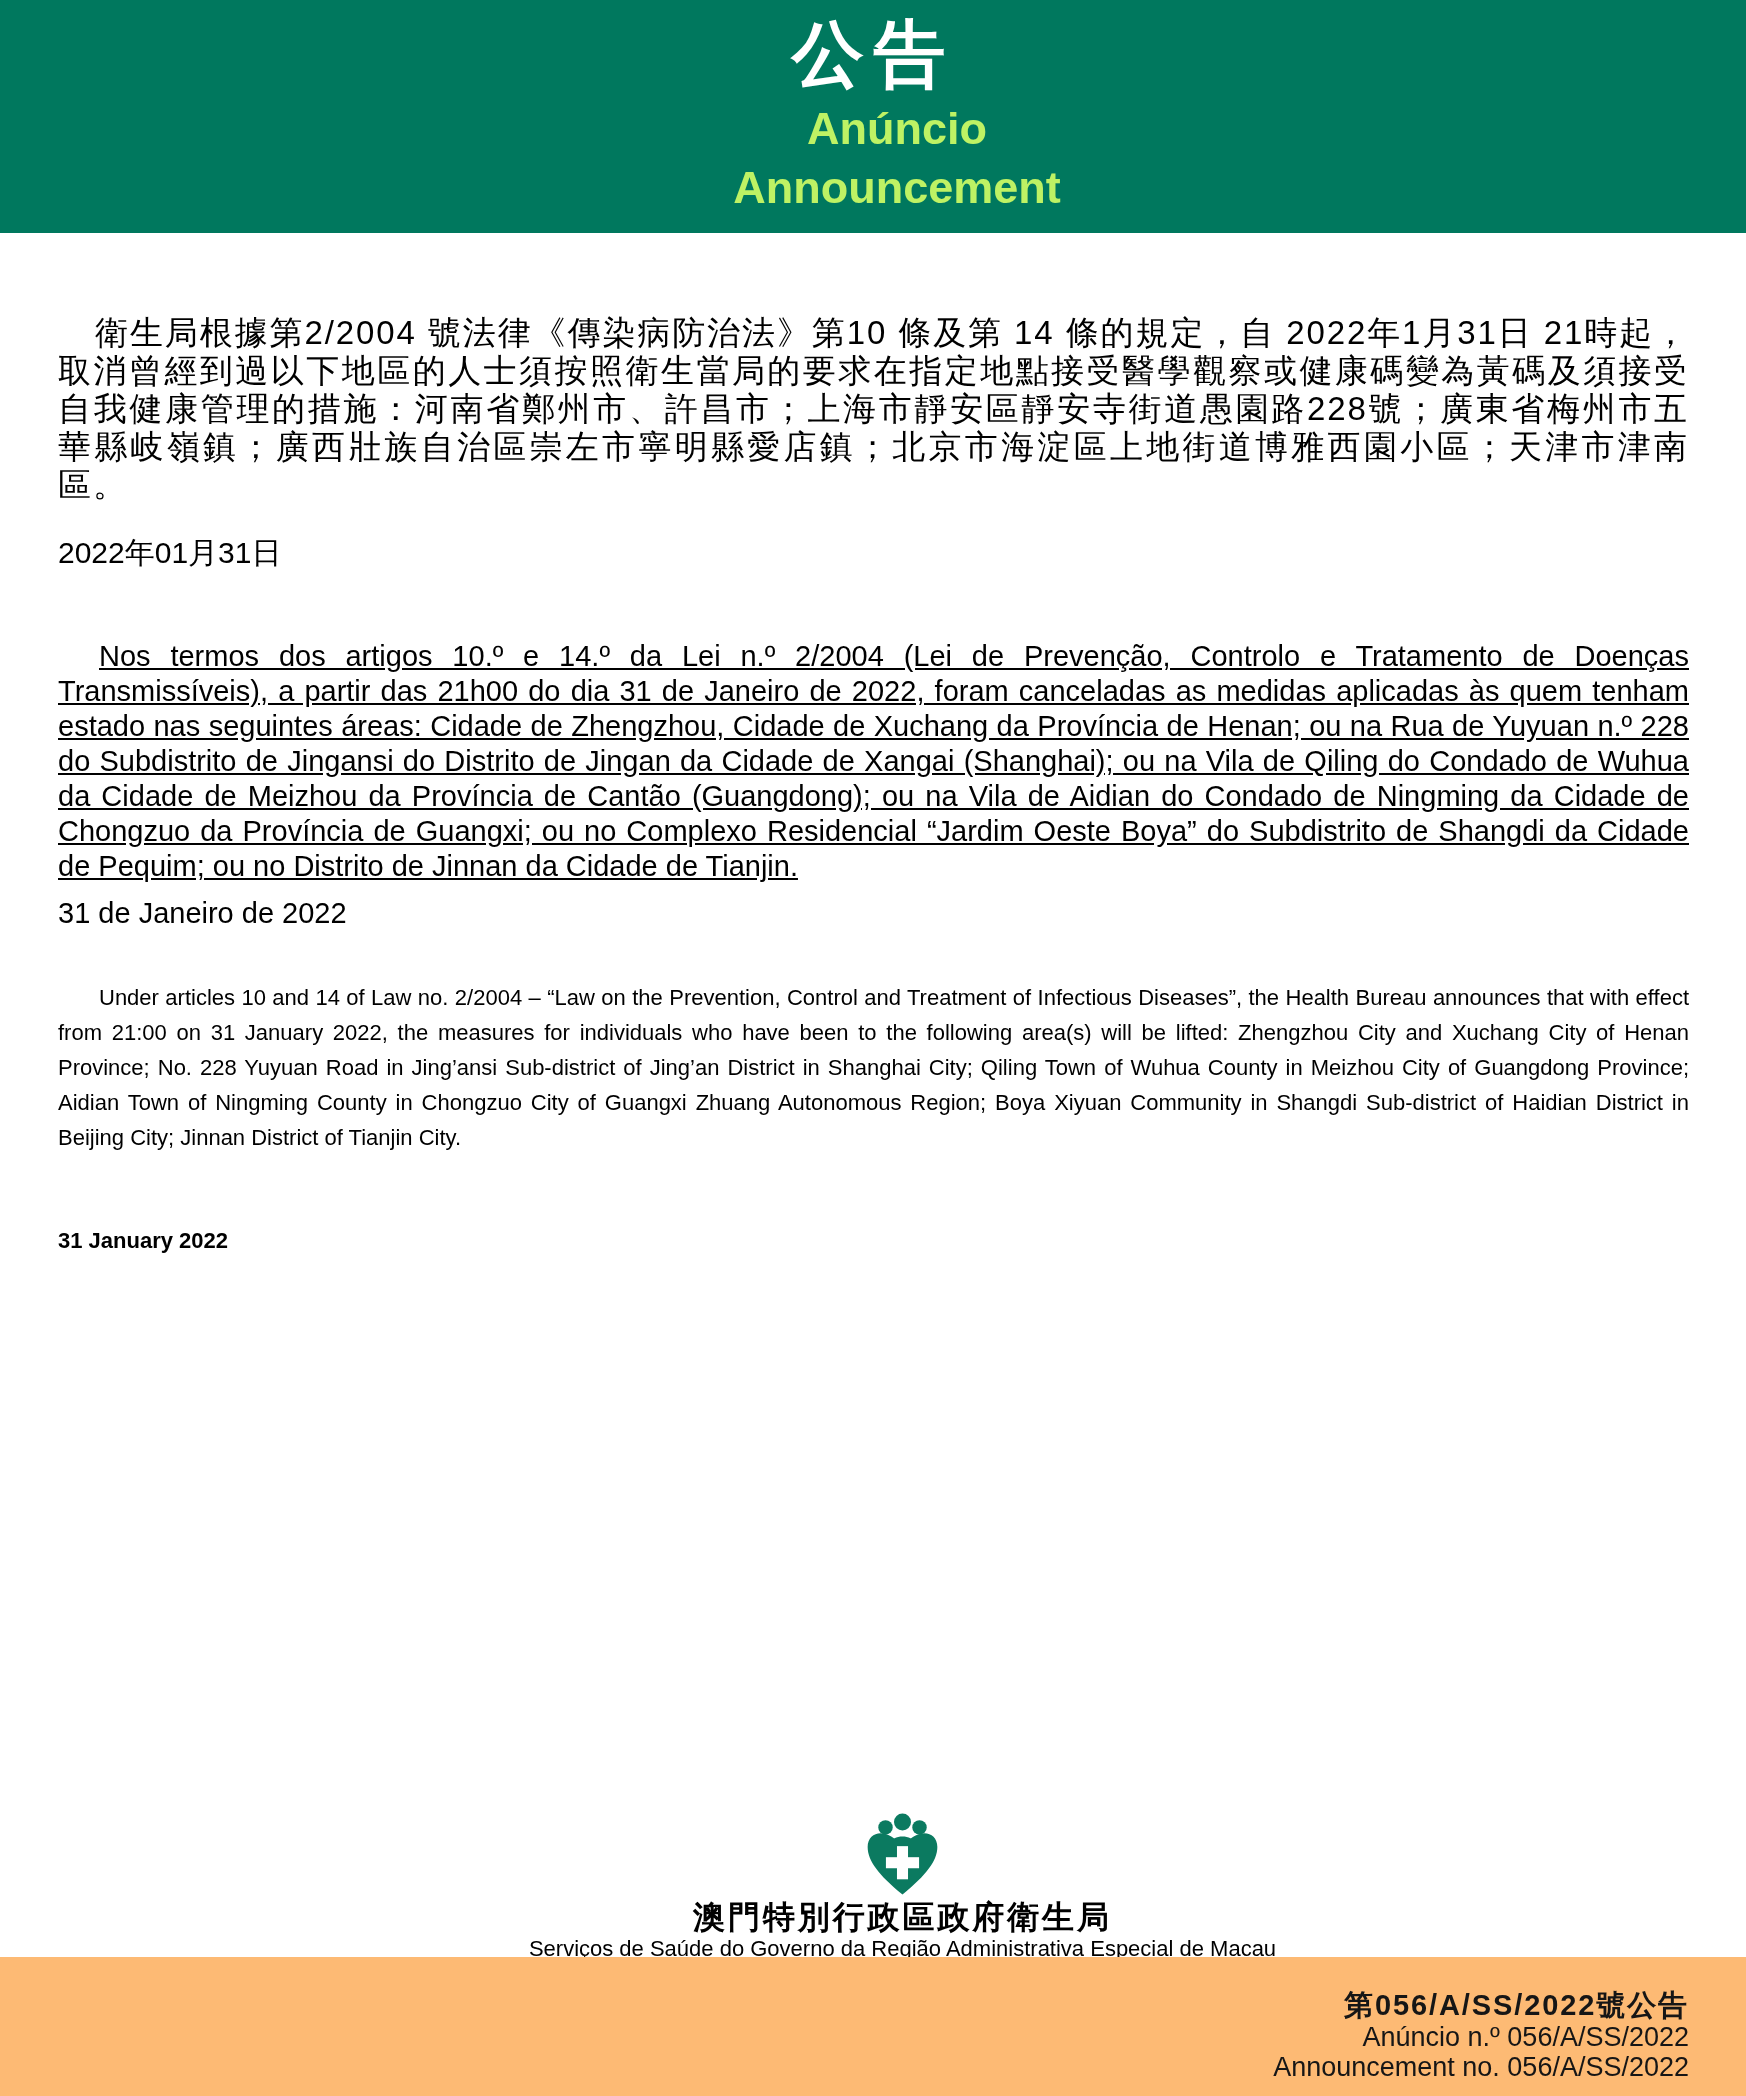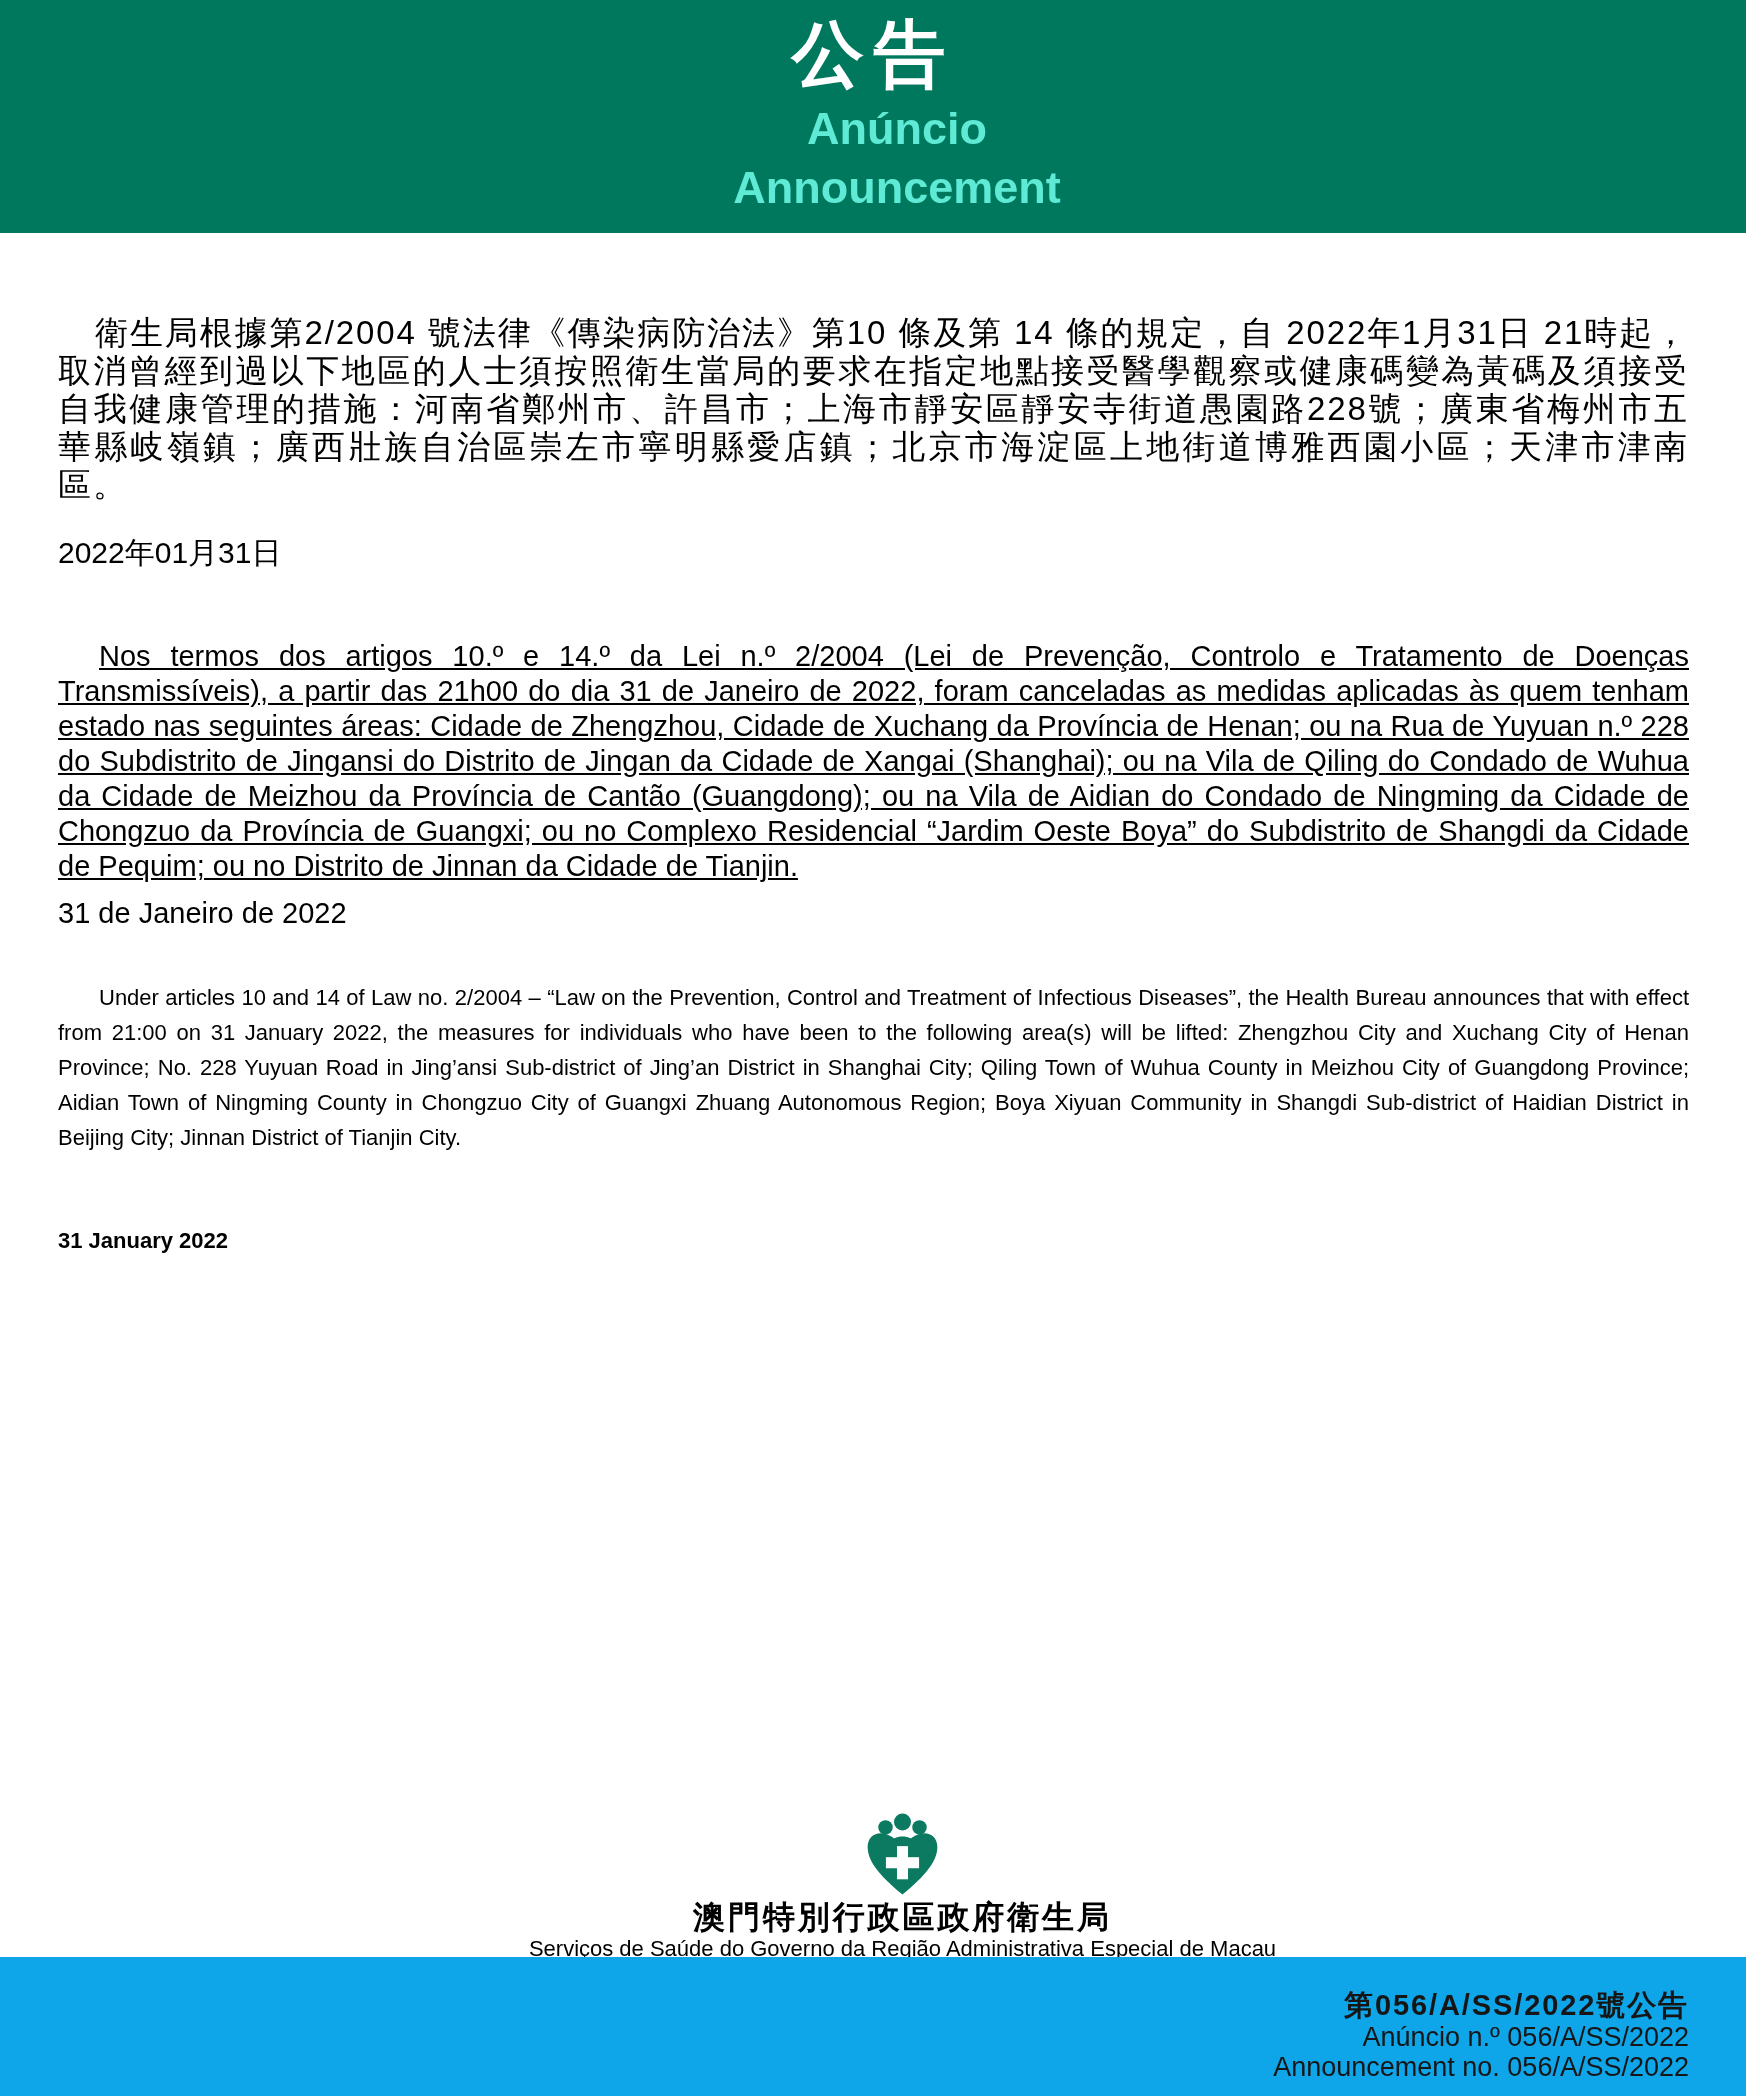--- a/index.html
+++ b/index.html
@@ -17,21 +17,21 @@
     width:100%; height:233px;
     background:#00785e;
     text-align:center;
     padding-top:9.7px;
   }
   .title-zh {
     color:#ffffff; font-size:72px; font-weight:700;
     line-height:89px; letter-spacing:9.7px;
   }
   .title-pt, .title-en {
-    color:#5eead4; font-size:45px; font-weight:700;
+    color:#bef264; font-size:45px; font-weight:700;
     line-height:59px;
     margin-left:47px;
   }
   
   .content { padding:0 58px; }
   .zh-para {
     margin-top:81px;
     font-size:33px; line-height:38px; letter-spacing:1.9px;
     text-align:justify; text-indent:37px;
   }
@@ -57,21 +57,21 @@
   .org-logo { display:block; margin:0 auto; width:85px; height:85px; }
   .org-name-zh {
     margin-top:1.9px;
     font-size:32px; font-weight:700; letter-spacing:2.9px;
     line-height:35px;
   }
   .org-name-pt { margin-top:1px; font-size:22px; line-height:25px; }
   
   .ref-band {
     position:absolute; left:0; right:0; top:1957px; height:139px;
-    background:#0ea5e9;
+    background:#fdba74;
     text-align:right;
     padding:32px 58px 0 0;
     color:#161616;
   }
   .ref-zh { font-size:29px; font-weight:600; letter-spacing:1.9px; line-height:33px; }
   .ref-pt { font-size:27px; line-height:30px;padding-left:22px; }
   .ref-en { font-size:27px; line-height:30px; }
 </style>
 </head>
 <body>

